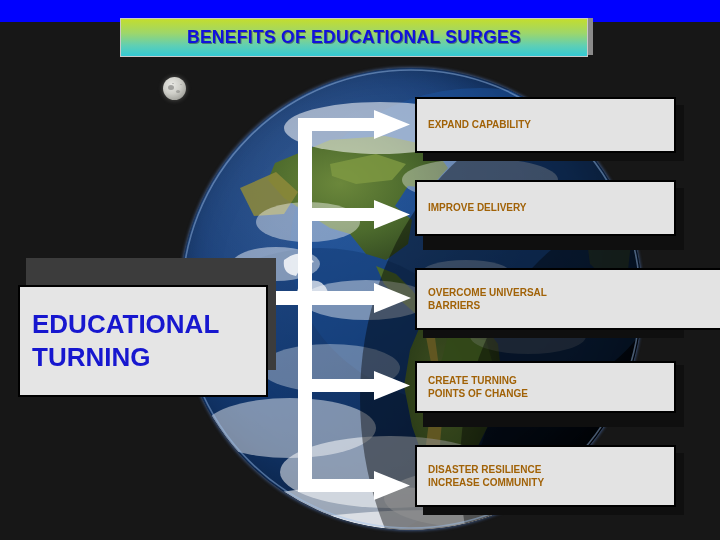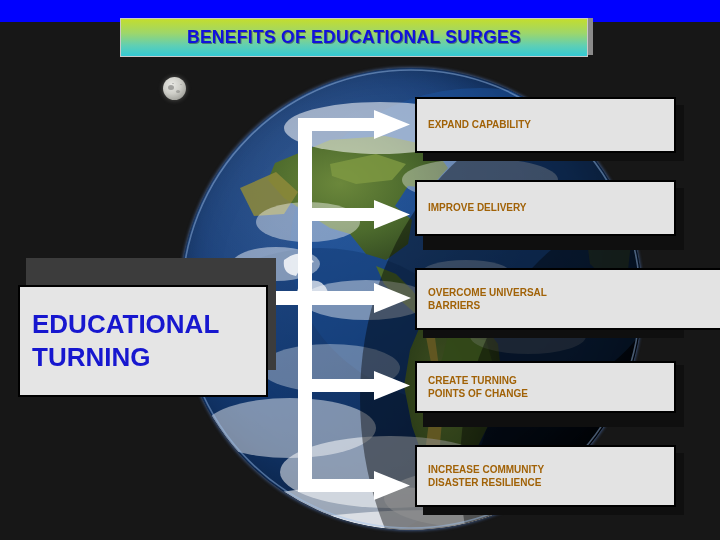--- a/index.html
+++ b/index.html
@@ -283,22 +283,22 @@
   </div>
 
   <div class="bbox-shadow" style="left:423px;top:365px;width:261px;height:62px;"></div>
   <div class="bbox" style="left:415px;top:361px;width:261px;height:52px;">
     <div class="bbox-line">CREATE TURNING</div>
     <div class="bbox-line">POINTS OF CHANGE</div>
   </div>
 
   <div class="bbox-shadow" style="left:423px;top:453px;width:261px;height:62px;"></div>
   <div class="bbox" style="left:415px;top:445px;width:261px;height:62px;">
+    <div class="bbox-line">DISASTER RESILIENCE</div>
     <div class="bbox-line">INCREASE COMMUNITY</div>
-    <div class="bbox-line">DISASTER RESILIENCE</div>
   </div>
 
   <div class="top-band"></div>
   <div class="title-shadow"></div>
   <div class="title-box">
     <div class="title-text">BENEFITS OF EDUCATIONAL SURGES</div>
   </div>
 
 </div>
 

